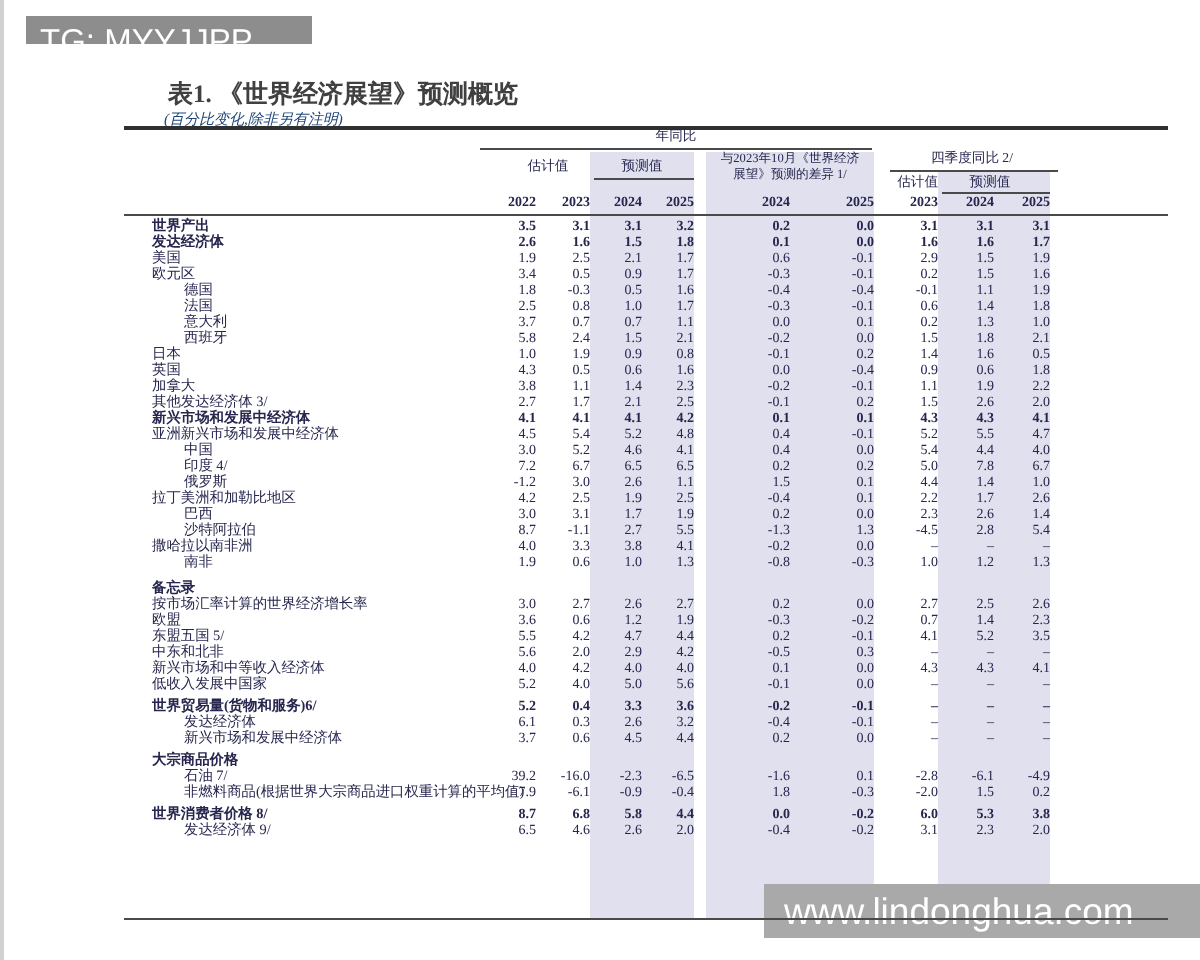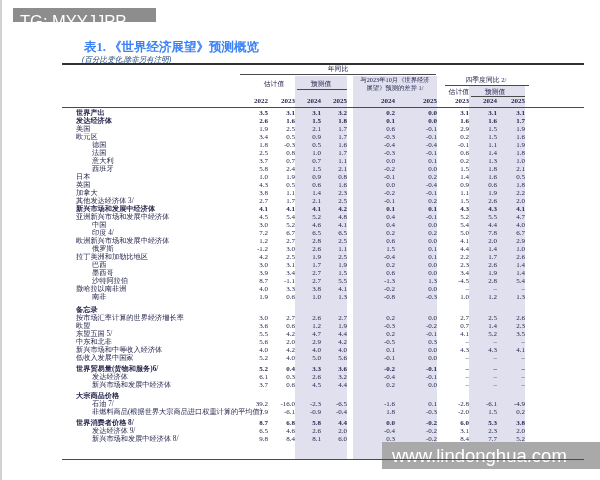--- a/index.html
+++ b/index.html
@@ -4,21 +4,21 @@
 <style>
   html,body{margin:0;padding:0;}
   .page{position:relative;width:600px;height:480px;background:#ffffff;overflow:hidden;
         font-family:"Liberation Serif","DejaVu Serif",serif;color:#26264e;}
   .edge-artifact{position:absolute;left:0;top:0;width:2px;height:480px;background:#d2d2d2;}
   
   .wm{position:absolute;color:#ffffff;font-family:"Liberation Sans","DejaVu Sans",sans-serif;}
   .wm-top{left:13px;top:8px;width:136px;height:14px;background:#8d8d8d;font-size:16.5px;line-height:27px;padding-left:7px;}
   .wm-bottom{left:382px;top:442px;width:218px;height:27px;background:#a9a9a9;font-size:18.5px;line-height:27px;padding-left:10px;}
   
-  .doc-title{position:absolute;left:84px;top:39px;font-size:12.5px;font-weight:bold;color:#3b82f6;white-space:nowrap;}
+  .doc-title{position:absolute;left:84px;top:39px;font-size:12.5px;font-weight:bold;color:#404040;white-space:nowrap;}
   .doc-subtitle{position:absolute;left:82px;top:55px;font-size:7.5px;font-style:italic;color:#1d4577;white-space:nowrap;}
   
   .band{position:absolute;background:#e0e0ef;z-index:0;}
   .band1{left:295px;top:76px;width:52px;height:383px;}
   .band2{left:353px;top:76px;width:84px;height:383px;}
   .band3{left:469px;top:86px;width:56px;height:373px;}
   
   .rule{position:absolute;background:#4a4a4a;height:1px;z-index:2;}
   .rule-top{left:62px;top:63px;width:522px;height:2px;background:#303030;}
   .rule-yoy{left:240px;top:74px;width:196px;}
@@ -343,35 +343,20 @@
           <td class="sp"></td>
           <td class="num">0.2</td>
           <td class="num">0.2</td>
           <td class="sp"></td>
           <td class="num">5.0</td>
           <td class="num">7.8</td>
           <td class="num">6.7</td>
           <td class="fill"></td>
         </tr>
         <tr>
-          <td class="label ind0">欧洲新兴市场和发展中经济体</td>
-          <td class="num">1.2</td>
-          <td class="num">2.7</td>
-          <td class="num">2.8</td>
-          <td class="num">2.5</td>
-          <td class="sp"></td>
-          <td class="num">0.6</td>
-          <td class="num">0.0</td>
-          <td class="sp"></td>
-          <td class="num">4.1</td>
-          <td class="num">2.0</td>
-          <td class="num">2.9</td>
-          <td class="fill"></td>
-        </tr>
-        <tr>
           <td class="label ind1">俄罗斯</td>
           <td class="num">-1.2</td>
           <td class="num">3.0</td>
           <td class="num">2.6</td>
           <td class="num">1.1</td>
           <td class="sp"></td>
           <td class="num">1.5</td>
           <td class="num">0.1</td>
           <td class="sp"></td>
           <td class="num">4.4</td>
@@ -399,35 +384,20 @@
           <td class="num">3.0</td>
           <td class="num">3.1</td>
           <td class="num">1.7</td>
           <td class="num">1.9</td>
           <td class="sp"></td>
           <td class="num">0.2</td>
           <td class="num">0.0</td>
           <td class="sp"></td>
           <td class="num">2.3</td>
           <td class="num">2.6</td>
-          <td class="num">1.4</td>
-          <td class="fill"></td>
-        </tr>
-        <tr>
-          <td class="label ind1">墨西哥</td>
-          <td class="num">3.9</td>
-          <td class="num">3.4</td>
-          <td class="num">2.7</td>
-          <td class="num">1.5</td>
-          <td class="sp"></td>
-          <td class="num">0.6</td>
-          <td class="num">0.0</td>
-          <td class="sp"></td>
-          <td class="num">3.4</td>
-          <td class="num">1.9</td>
           <td class="num">1.4</td>
           <td class="fill"></td>
         </tr>
         <tr>
           <td class="label ind1">沙特阿拉伯</td>
           <td class="num">8.7</td>
           <td class="num">-1.1</td>
           <td class="num">2.7</td>
           <td class="num">5.5</td>
           <td class="sp"></td>
@@ -675,32 +645,17 @@
           <td class="num">2.0</td>
           <td class="sp"></td>
           <td class="num">-0.4</td>
           <td class="num">-0.2</td>
           <td class="sp"></td>
           <td class="num">3.1</td>
           <td class="num">2.3</td>
           <td class="num">2.0</td>
           <td class="fill"></td>
         </tr>
-        <tr>
-          <td class="label ind1">新兴市场和发展中经济体 8/</td>
-          <td class="num">9.8</td>
-          <td class="num">8.4</td>
-          <td class="num">8.1</td>
-          <td class="num">6.0</td>
-          <td class="sp"></td>
-          <td class="num">0.3</td>
-          <td class="num">-0.2</td>
-          <td class="sp"></td>
-          <td class="num">8.4</td>
-          <td class="num">7.7</td>
-          <td class="num">5.2</td>
-          <td class="fill"></td>
-        </tr>
       </tbody>
   </table>
 
   <div class="wm wm-bottom">www.lindonghua.com</div>
 </div>
 
 </body></html>

